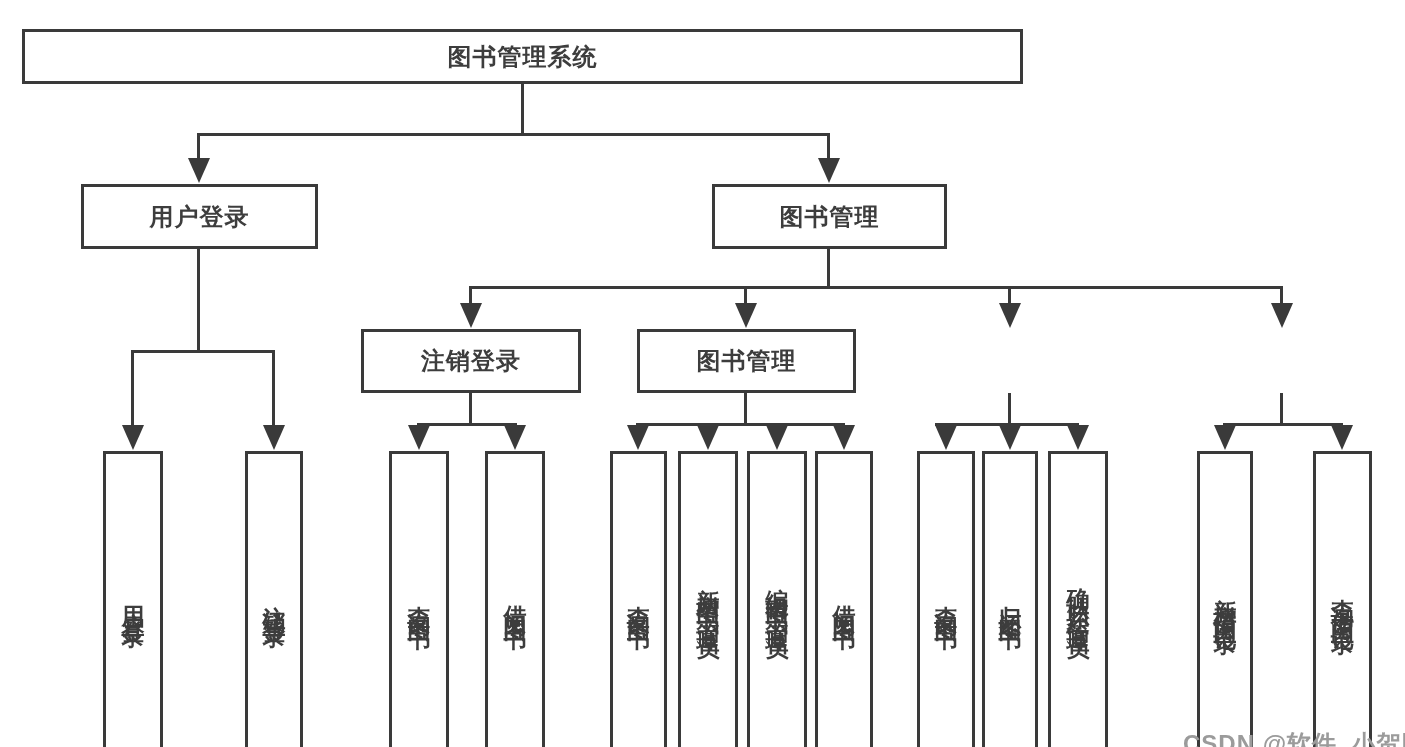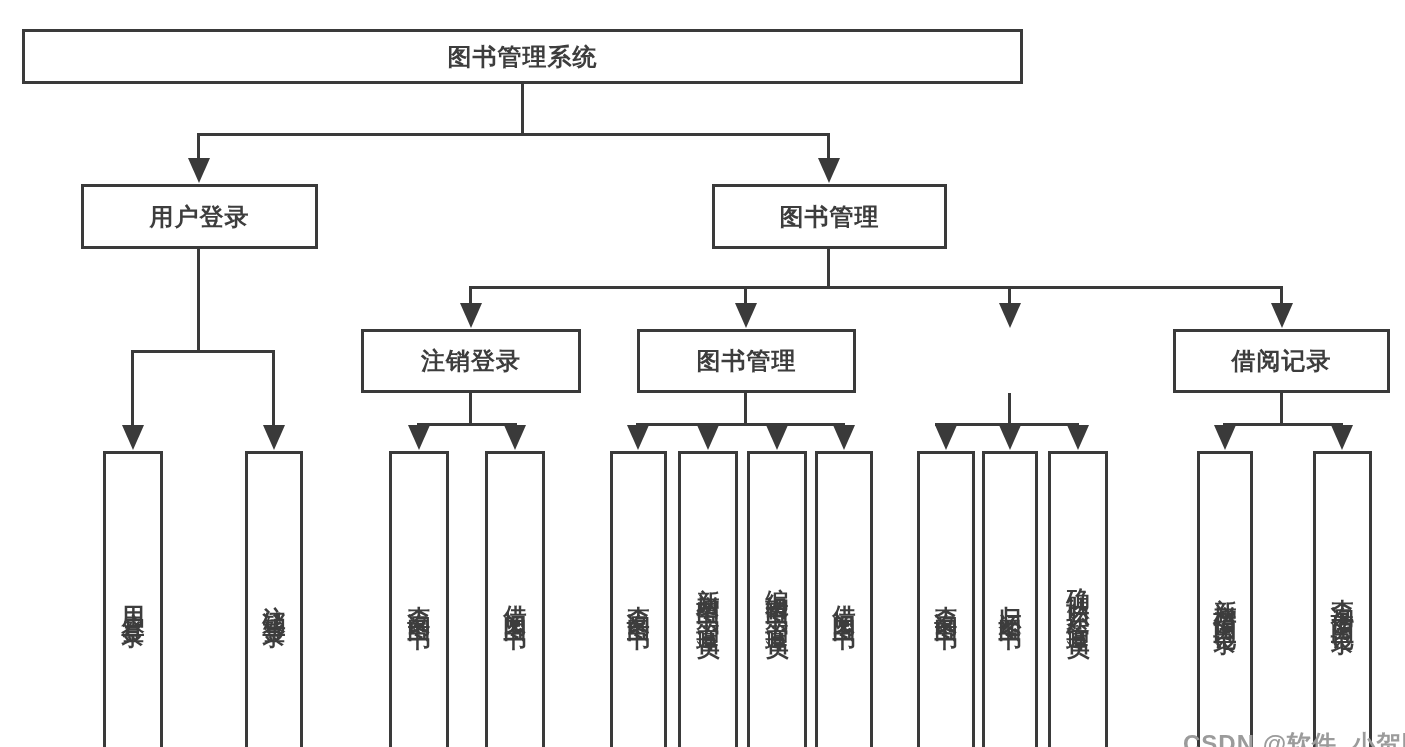--- a/index.html
+++ b/index.html
@@ -65,23 +65,20 @@
 
   <div class="box" style="left:361px; top:313px; width:220px; height:64px;">
     <span>注销登录</span>
   </div>
 
   <div class="box" style="left:637px; top:313px; width:219px; height:64px;">
     <span>图书管理</span>
   </div>
 
 
-  <div class="box" style="left:1173px; top:313px; width:217px; height:64px;">
-    <span>借阅记录</span>
-  </div>
 
   <div class="box leaf" style="left:103px; top:435px; width:60px; height:300px;">
     <span class="vtext">用户登录</span>
   </div>
 
   <div class="box leaf" style="left:245px; top:435px; width:58px; height:300px;">
     <span class="vtext">注销登录</span>
   </div>
 
   <div class="box leaf" style="left:389px; top:435px; width:60px; height:300px;">

